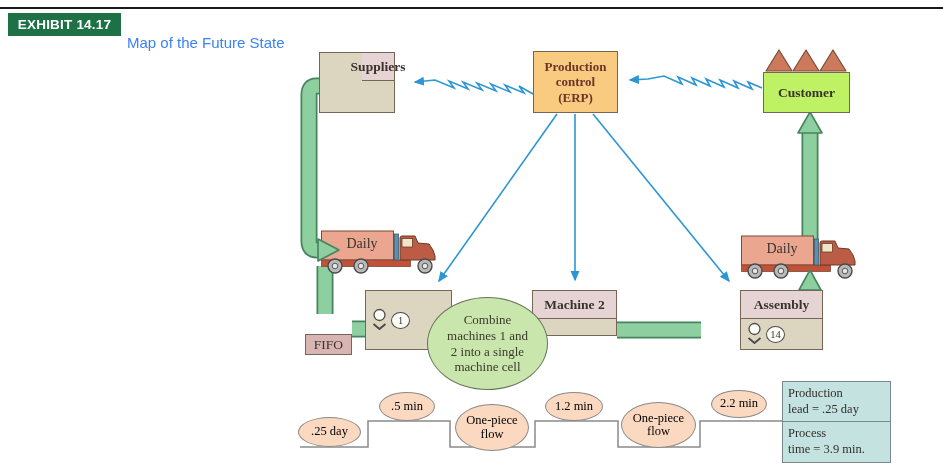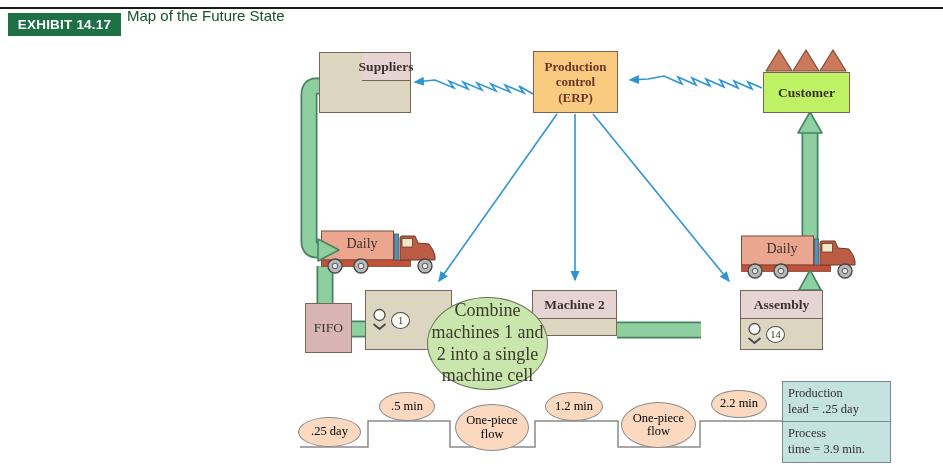--- a/index.html
+++ b/index.html
@@ -2,35 +2,35 @@
 <html><head>
 <meta charset="utf-8">
 <style>
   html,body{margin:0;padding:0;background:#ffffff;}
   .stage{position:relative;width:943px;height:469px;background:#ffffff;overflow:hidden;
          font-family:"Liberation Serif","DejaVu Serif",serif;}
   .top-rule{position:absolute;left:0;top:7px;width:943px;height:2px;background:#1a1a1a;}
   .exhibit-badge{position:absolute;left:8px;top:13px;width:113px;height:23px;background:#1e7145;
          color:#ffffff;font-family:"Liberation Sans","DejaVu Sans",sans-serif;font-weight:bold;
          font-size:13.5px;display:flex;align-items:center;justify-content:center;letter-spacing:.2px;}
-  .fig-title{position:absolute;left:127px;top:4px;height:23px;display:flex;align-items:center;
-         font-family:"Liberation Sans","DejaVu Sans",sans-serif;font-size:15px;color:#14532d;}
+  .fig-title{position:absolute;left:127px;top:31px;height:23px;display:flex;align-items:center;
+         font-family:"Liberation Sans","DejaVu Sans",sans-serif;font-size:15px;color:#3b82f6;}
   .overlay{position:absolute;left:0;top:0;}
   .node{position:absolute;box-sizing:border-box;border:1px solid #776657;}
   .proc{display:flex;flex-direction:column;background:#dcd5c0;}
   .proc-head{height:27px;flex:0 0 auto;background:#e6d4d4;border-bottom:1px solid #776657;
          display:flex;align-items:center;justify-content:center;font-weight:bold;font-size:13.5px;color:#3a322d;}
   .proc-body{flex:1 1 auto;display:flex;align-items:center;gap:3px;padding-left:5px;}
   .plain{display:flex;align-items:center;justify-content:center;font-weight:bold;font-size:13.5px;color:#3a322d;}
   .erp{background:#f8cb80;color:#6b3527;font-weight:bold;font-size:13px;line-height:1.18;
          display:flex;align-items:center;justify-content:center;text-align:center;white-space:pre-line;}
   .fifo{background:#d8b5b3;color:#3a322d;font-size:13.5px;display:flex;align-items:center;justify-content:center;}
   .kaizen{position:absolute;left:427px;top:297px;width:119px;height:91px;background:#c9e6ad;
          border:1px solid #65755a;border-radius:50%;display:flex;align-items:center;justify-content:center;
-         text-align:center;font-size:18px;line-height:1.2;color:#3b3a2c;white-space:pre-line;z-index:6;}
+         text-align:center;font-size:13px;line-height:1.2;color:#3b3a2c;white-space:pre-line;z-index:6;}
   .daily{position:absolute;width:60px;text-align:center;font-size:14px;color:#3c3330;z-index:5;}
   .toval{position:absolute;border:1px solid #8a8a8a;border-radius:50%;background:#fbd9c0;z-index:4;
          display:flex;align-items:center;justify-content:center;text-align:center;font-size:12.5px;
          line-height:1.05;color:#000000;white-space:pre-line;}
   .summary{position:absolute;left:782px;top:381px;width:109px;height:82px;box-sizing:border-box;
          border:1px solid #7a8a8a;background:#c3e2e0;display:flex;flex-direction:column;z-index:4;}
   .summary-cell{flex:1 1 50%;box-sizing:border-box;padding:2px 5px;font-size:12.5px;line-height:1.25;
          color:#33302c;white-space:pre-line;display:flex;flex-direction:column;justify-content:center;}
   .summary-cell.first{border-bottom:1px solid #7a8a8a;}
   .opnum{display:inline-flex;align-items:center;justify-content:center;min-width:15px;height:15px;
@@ -127,21 +127,21 @@
 
     <g fill="#cd7a5c" stroke="#7a4a3a" stroke-width="1.2" stroke-linejoin="round">
       <polygon points="766,71 779,50 792,71"></polygon>
       <polygon points="793,71 806,50 819,71"></polygon>
       <polygon points="820,71 833,50 846,71"></polygon>
     </g>
   </svg>
 
   <div class="boxlayer">
 
-    <div class="node proc" style="left:319px;top:52px;width:92px;height:61px;padding-left:42px;">
+    <div class="node proc" style="left:319px;top:52px;width:76px;height:61px;padding-left:42px;">
       <div class="proc-head">Suppliers</div>
       <div class="proc-body"></div>
     </div>
 
     <div class="node erp" style="left:533px;top:51px;width:85px;height:62px;">Production
 control
 (ERP)</div>
 
     <div class="node plain" style="left:763px;top:72px;width:87px;height:41px;background:#bef264;">Customer</div>
 
@@ -167,21 +167,21 @@
       <div class="proc-head">Assembly</div>
       <div class="proc-body">
         <svg width="17" height="24" viewBox="0 0 17 24">
           <circle cx="8.5" cy="7" r="5.5" fill="#fdfdf8" stroke="#4a4a4a" stroke-width="1.3"></circle>
           <polyline points="2.5,16 8.5,21 14.5,16" fill="none" stroke="#4a4a4a" stroke-width="1.8"></polyline>
         </svg>
         <span class="opnum">14</span>
       </div>
     </div>
 
-    <div class="node fifo" style="left:305px;top:303px;width:47px;height:50px;">FIFO</div>
+    <div class="node fifo" style="left:305px;top:334px;width:47px;height:21px;">FIFO</div>
 
     <div class="kaizen">Combine
 machines 1 and
 2 into a single
 machine cell</div>
 
     <div class="toval" style="left:298px;top:417px;width:61px;height:28px;">.25 day</div>
     <div class="toval" style="left:379px;top:392px;width:54px;height:27px;">.5 min</div>
     <div class="toval" style="left:455px;top:404px;width:72px;height:45px;">One-piece
 flow</div>

